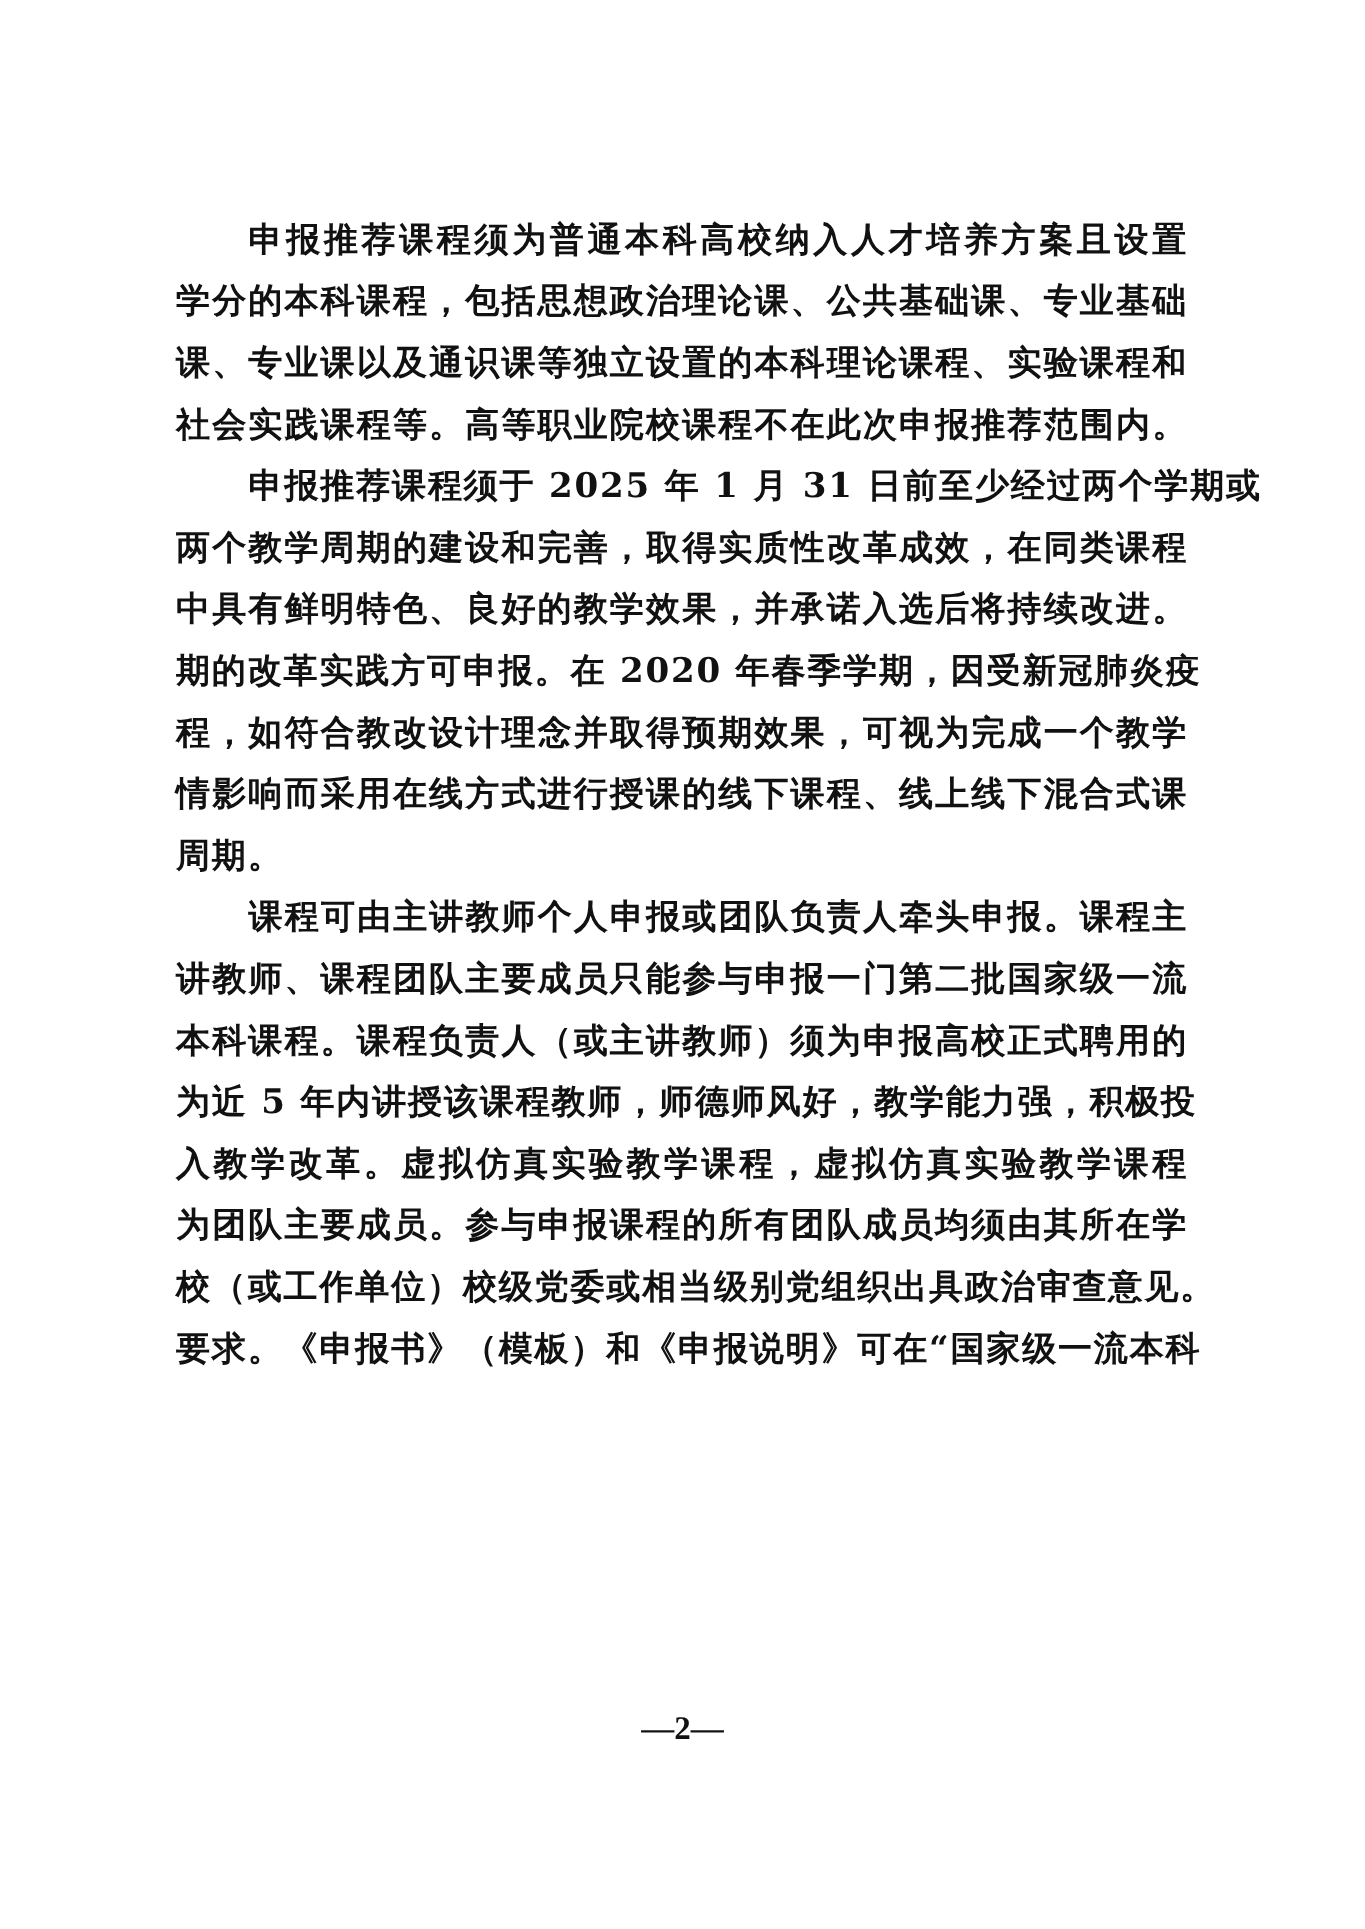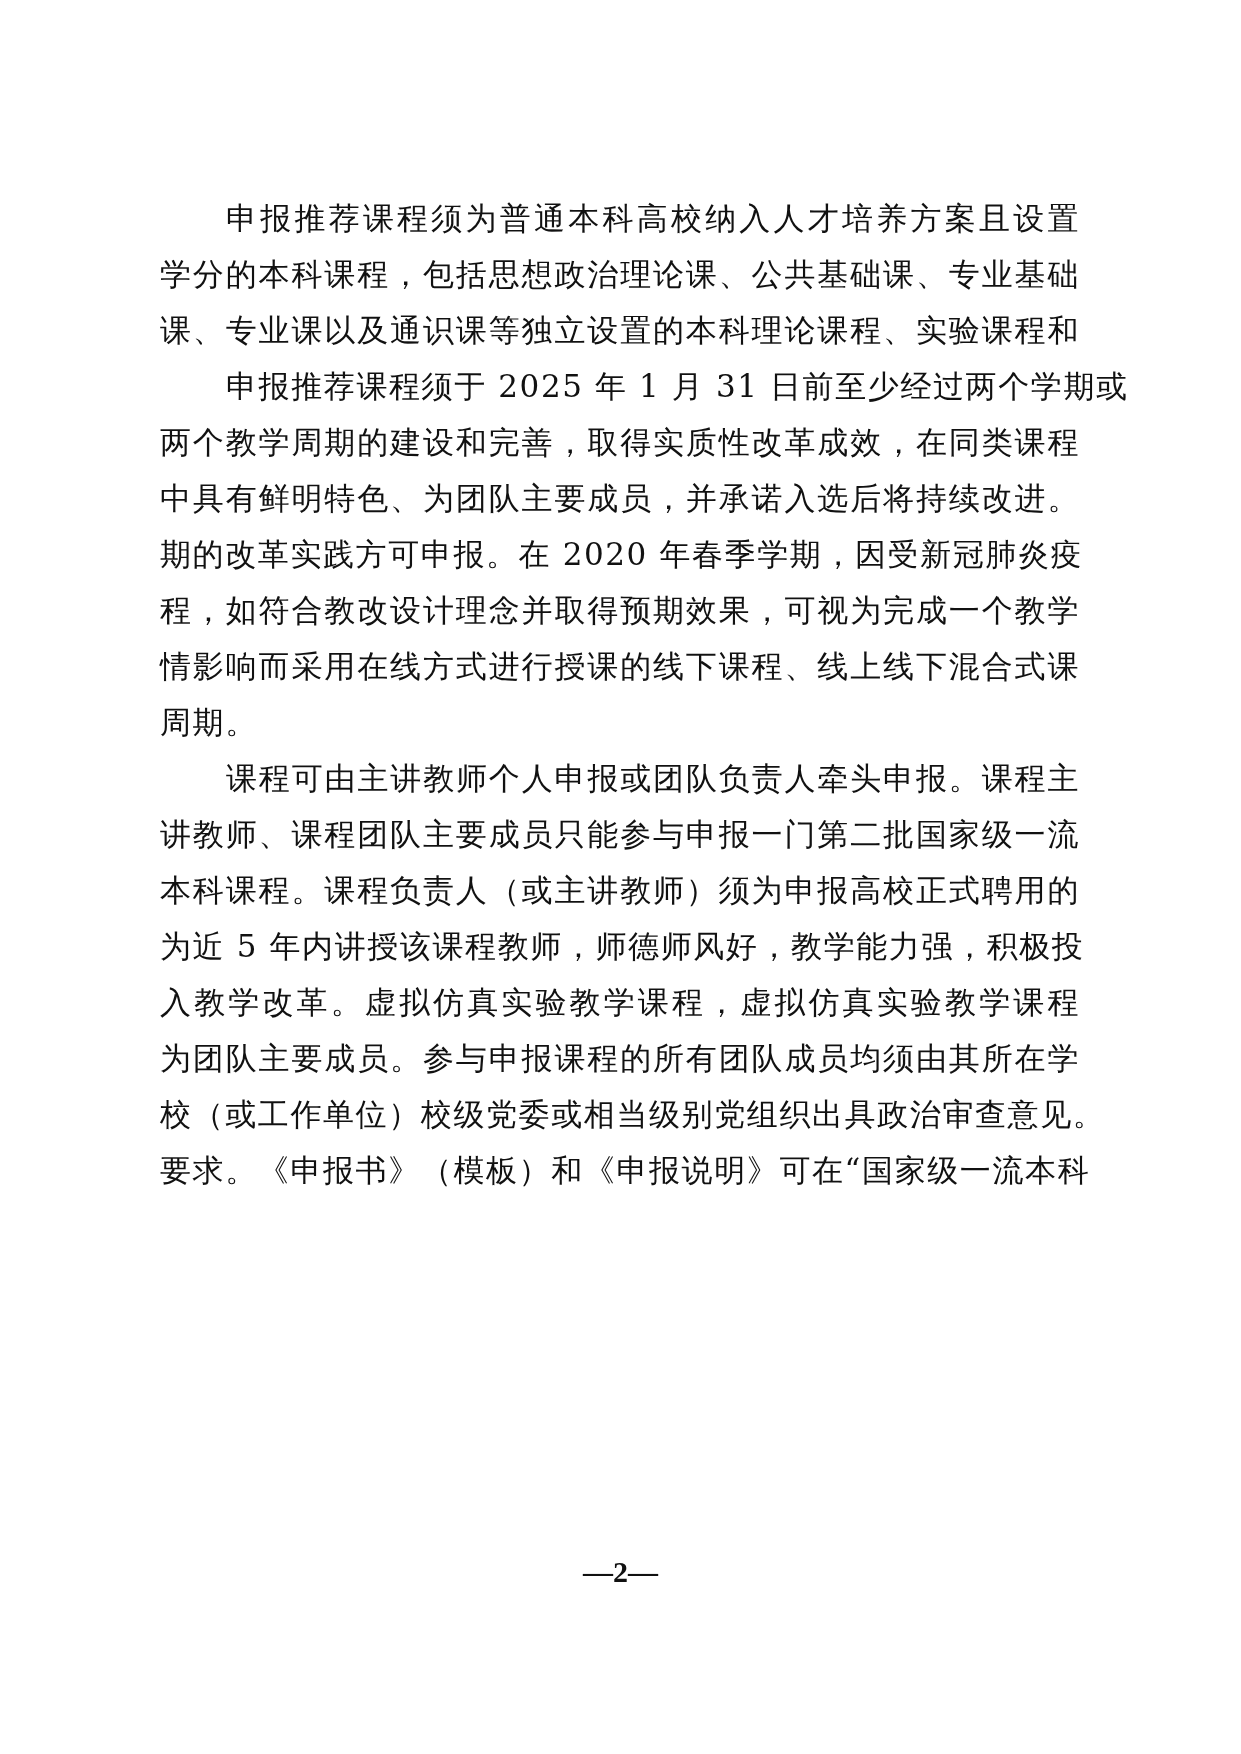--- a/index.html
+++ b/index.html
@@ -13,20 +13,21 @@
     position: relative;
     overflow: hidden;
     font-family: "DejaVu Serif", "Liberation Serif", serif;
     color: #111111;
   }
   .page {
     position: absolute;
     left: 160px;
     top: 190px;
     width: 920px;
+    font-weight: bold;
   }
   .line {
     height: 56px;
     line-height: 56px;
     font-size: 31px;
     white-space: nowrap;
     letter-spacing: 1.6px;
     text-align: justify;
     text-align-last: justify;
   }
@@ -48,23 +49,24 @@
     color: #111111;
   }
 </style>
 </head>
 <body>
 
 <div class="page">
   <div class="line indent">申报推荐课程须为普通本科高校纳入人才培养方案且设置</div>
   <div class="line">学分的本科课程，包括思想政治理论课、公共基础课、专业基础</div>
   <div class="line">课、专业课以及通识课等独立设置的本科理论课程、实验课程和</div>
+  <div class="line">社会实践课程等。高等职业院校课程不在此次申报推荐范围内。</div>
   <div class="line indent">申报推荐课程须于 2025 年 1 月 31 日前至少经过两个学期或</div>
   <div class="line">两个教学周期的建设和完善，取得实质性改革成效，在同类课程</div>
-  <div class="line">中具有鲜明特色、为团队主要成员，并承诺入选后将持续改进。</div>
+  <div class="line">中具有鲜明特色、良好的教学效果，并承诺入选后将持续改进。</div>
   <div class="line">期的改革实践方可申报。在 2020 年春季学期，因受新冠肺炎疫</div>
   <div class="line">程，如符合教改设计理念并取得预期效果，可视为完成一个教学</div>
   <div class="line">情影响而采用在线方式进行授课的线下课程、线上线下混合式课</div>
   <div class="line last">周期。</div>
   <div class="line indent">课程可由主讲教师个人申报或团队负责人牵头申报。课程主</div>
   <div class="line">讲教师、课程团队主要成员只能参与申报一门第二批国家级一流</div>
   <div class="line">本科课程。课程负责人（或主讲教师）须为申报高校正式聘用的</div>
   <div class="line">为近 5 年内讲授该课程教师，师德师风好，教学能力强，积极投</div>
   <div class="line">入教学改革。虚拟仿真实验教学课程，虚拟仿真实验教学课程</div>
   <div class="line">为团队主要成员。参与申报课程的所有团队成员均须由其所在学</div>

